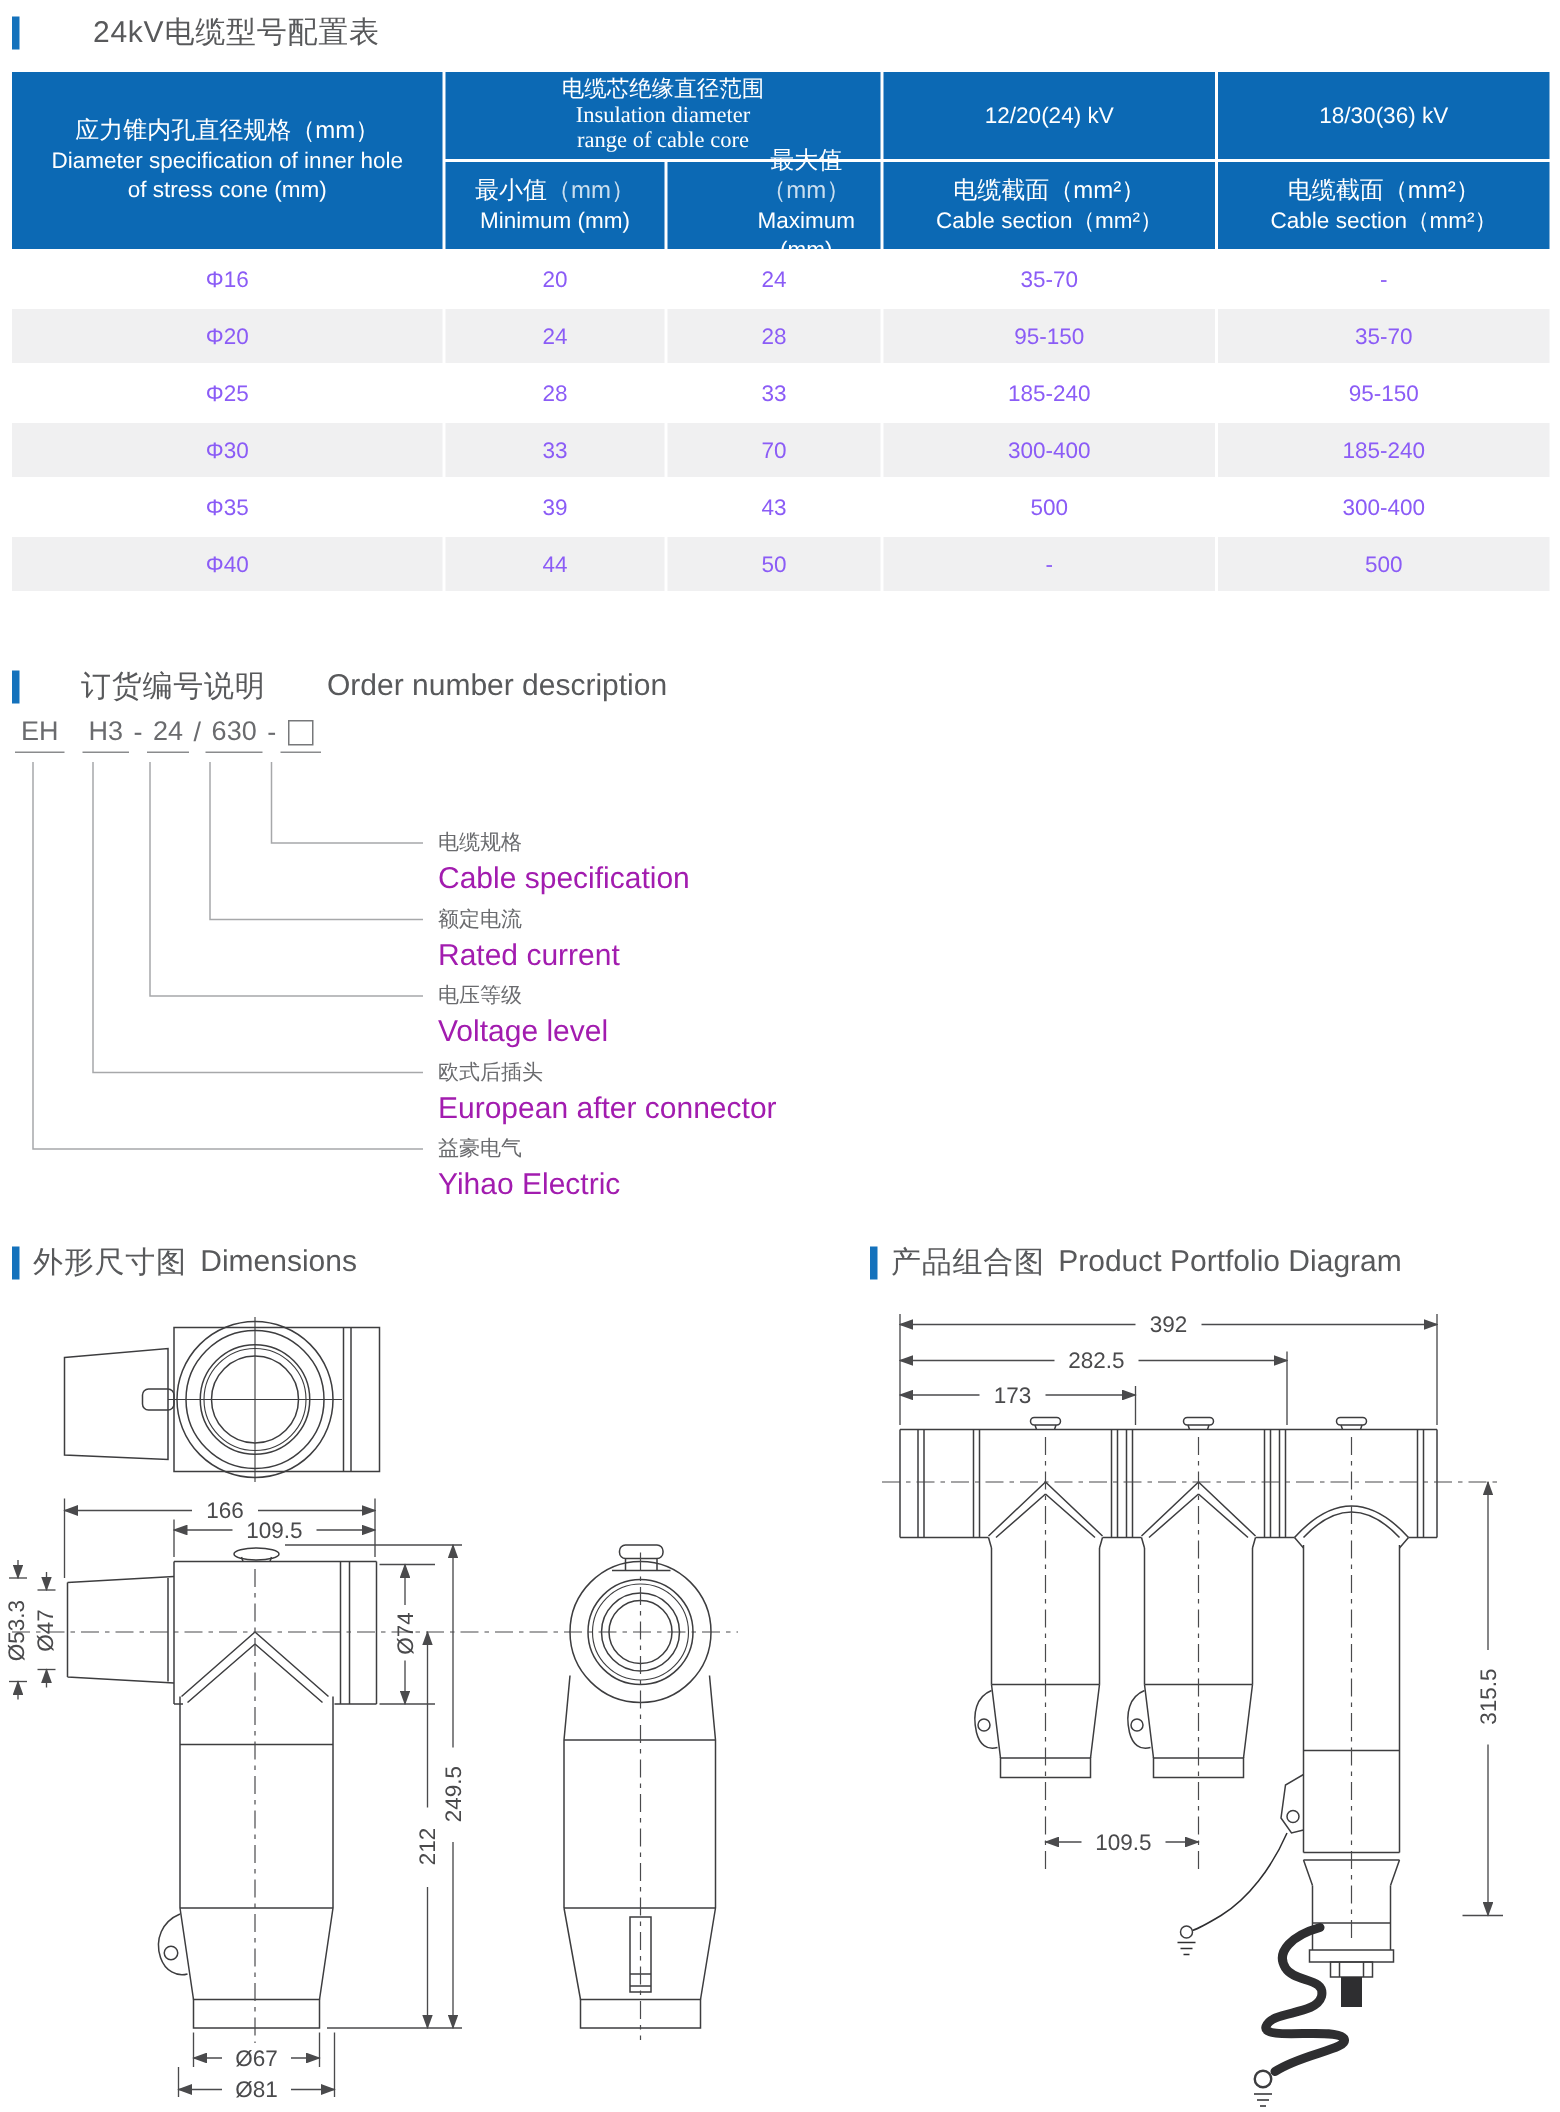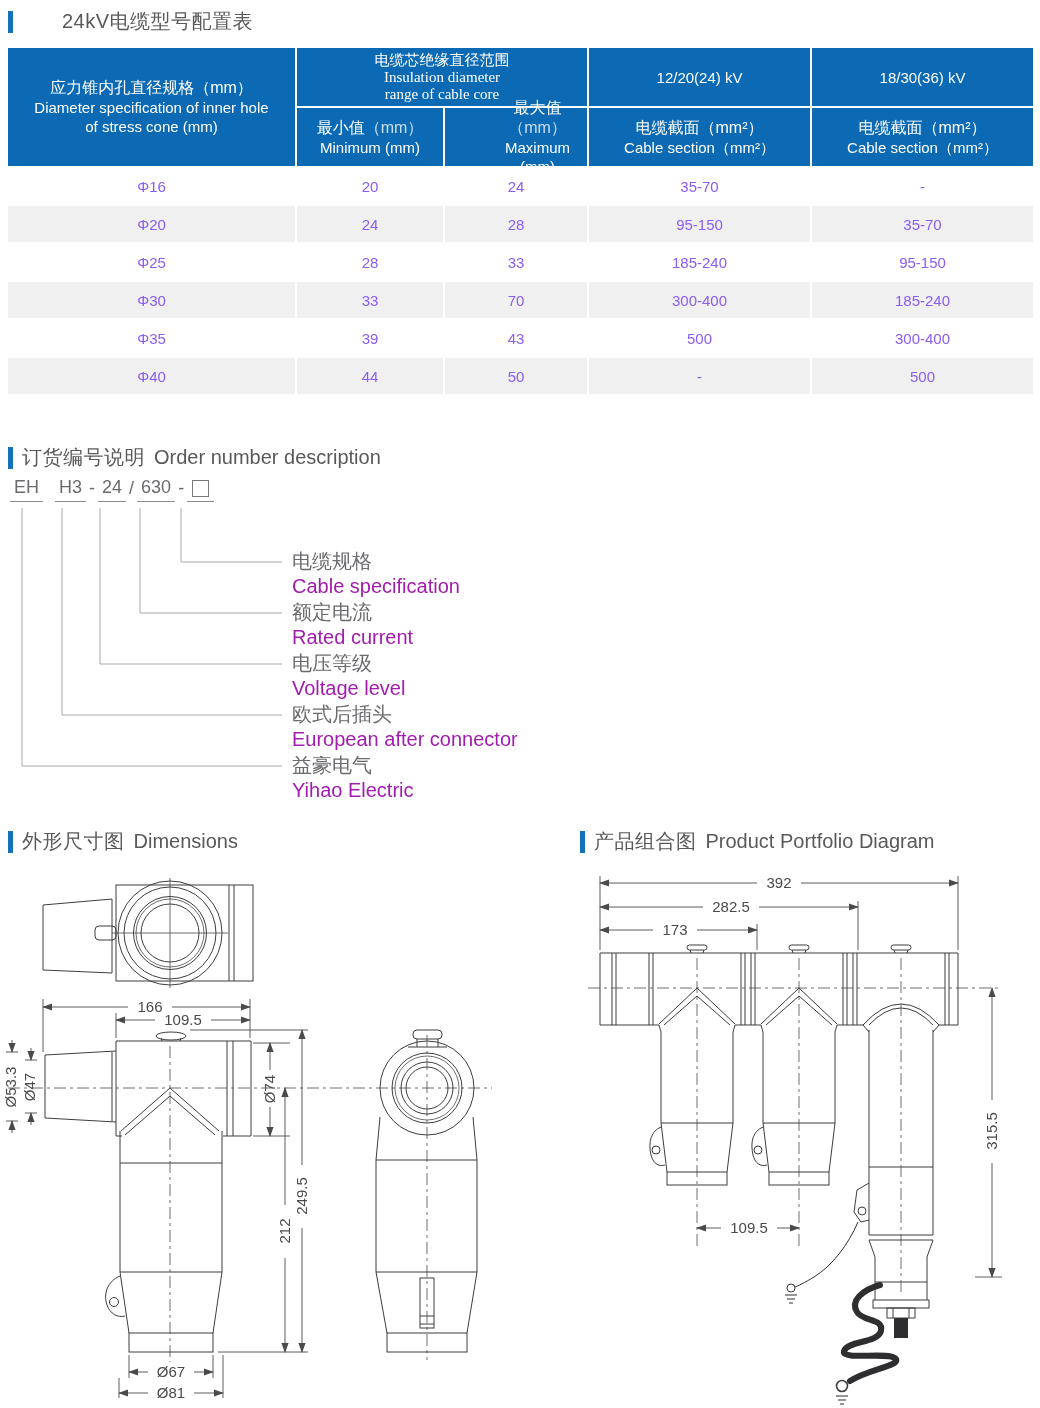--- a/index.html
+++ b/index.html
@@ -26,21 +26,21 @@
   .odd{background:#ffffff;}
   
   .code-line{position:absolute;left:10px;top:477px;font-size:18px;color:#6a6b6e;display:flex;align-items:flex-end;}
   .code-part{border-bottom:1px solid #8a8b8d;padding:0 4px 3px 4px;}
   .code-part.first{margin-right:12px;}
   .code-sep{padding:0 3px 3px 3px;}
   .code-box-wrap{border-bottom:1px solid #8a8b8d;padding:0 5px 4px 5px;line-height:0;}
   .code-box{display:inline-block;width:15px;height:15px;border:1px solid #77787a;background:#fff;}
   
   .olabel{position:absolute;left:292px;width:260px;}
-  .olabel .zh{font-size:20px;line-height:26px;color:#6a6b6e;}
+  .olabel .zh{font-size:14px;line-height:26px;color:#6a6b6e;}
   .olabel .en{font-size:20px;line-height:25px;color:#a21caf;}
   svg{position:absolute;overflow:visible;}
   svg text{font-family:"Liberation Sans",sans-serif;font-size:15px;fill:#4a4a4c;}
   .ln{stroke:#3d3d3f;stroke-width:1;fill:none;}
   .thin{stroke:#3d3d3f;stroke-width:.75;fill:none;}
   .dim{stroke:#4a4a4c;stroke-width:.9;fill:none;}
   .cl{stroke:#4a4a4c;stroke-width:.8;fill:none;stroke-dasharray:12 4 3 4;}
   .tree{stroke:#a7a8aa;stroke-width:1;fill:none;}
   .blk{fill:#2e2e30;stroke:none;}
   .wire{stroke:#2e2e30;stroke-width:1;fill:none;}
@@ -120,21 +120,21 @@
     <div class="cell odd">500</div>
     <div class="cell odd">300-400</div>
 
     <div class="cell even">Φ40</div>
     <div class="cell even">44</div>
     <div class="cell even">50</div>
     <div class="cell even">-</div>
     <div class="cell even">500</div>
   </div>
 
-  <div class="sec-title" style="left:8px;top:444px;">
+  <div class="sec-title" style="left:8px;top:444px;gap:32px;">
     <span class="sec-bar"></span>
     <span class="sec-zh">订货编号说明</span>
     <span class="sec-en">Order number description</span>
   </div>
 
   <div class="code-line">
     <span class="code-part first">EH</span>
     <span class="code-part">H3</span>
     <span class="code-sep">-</span>
     <span class="code-part">24</span>

